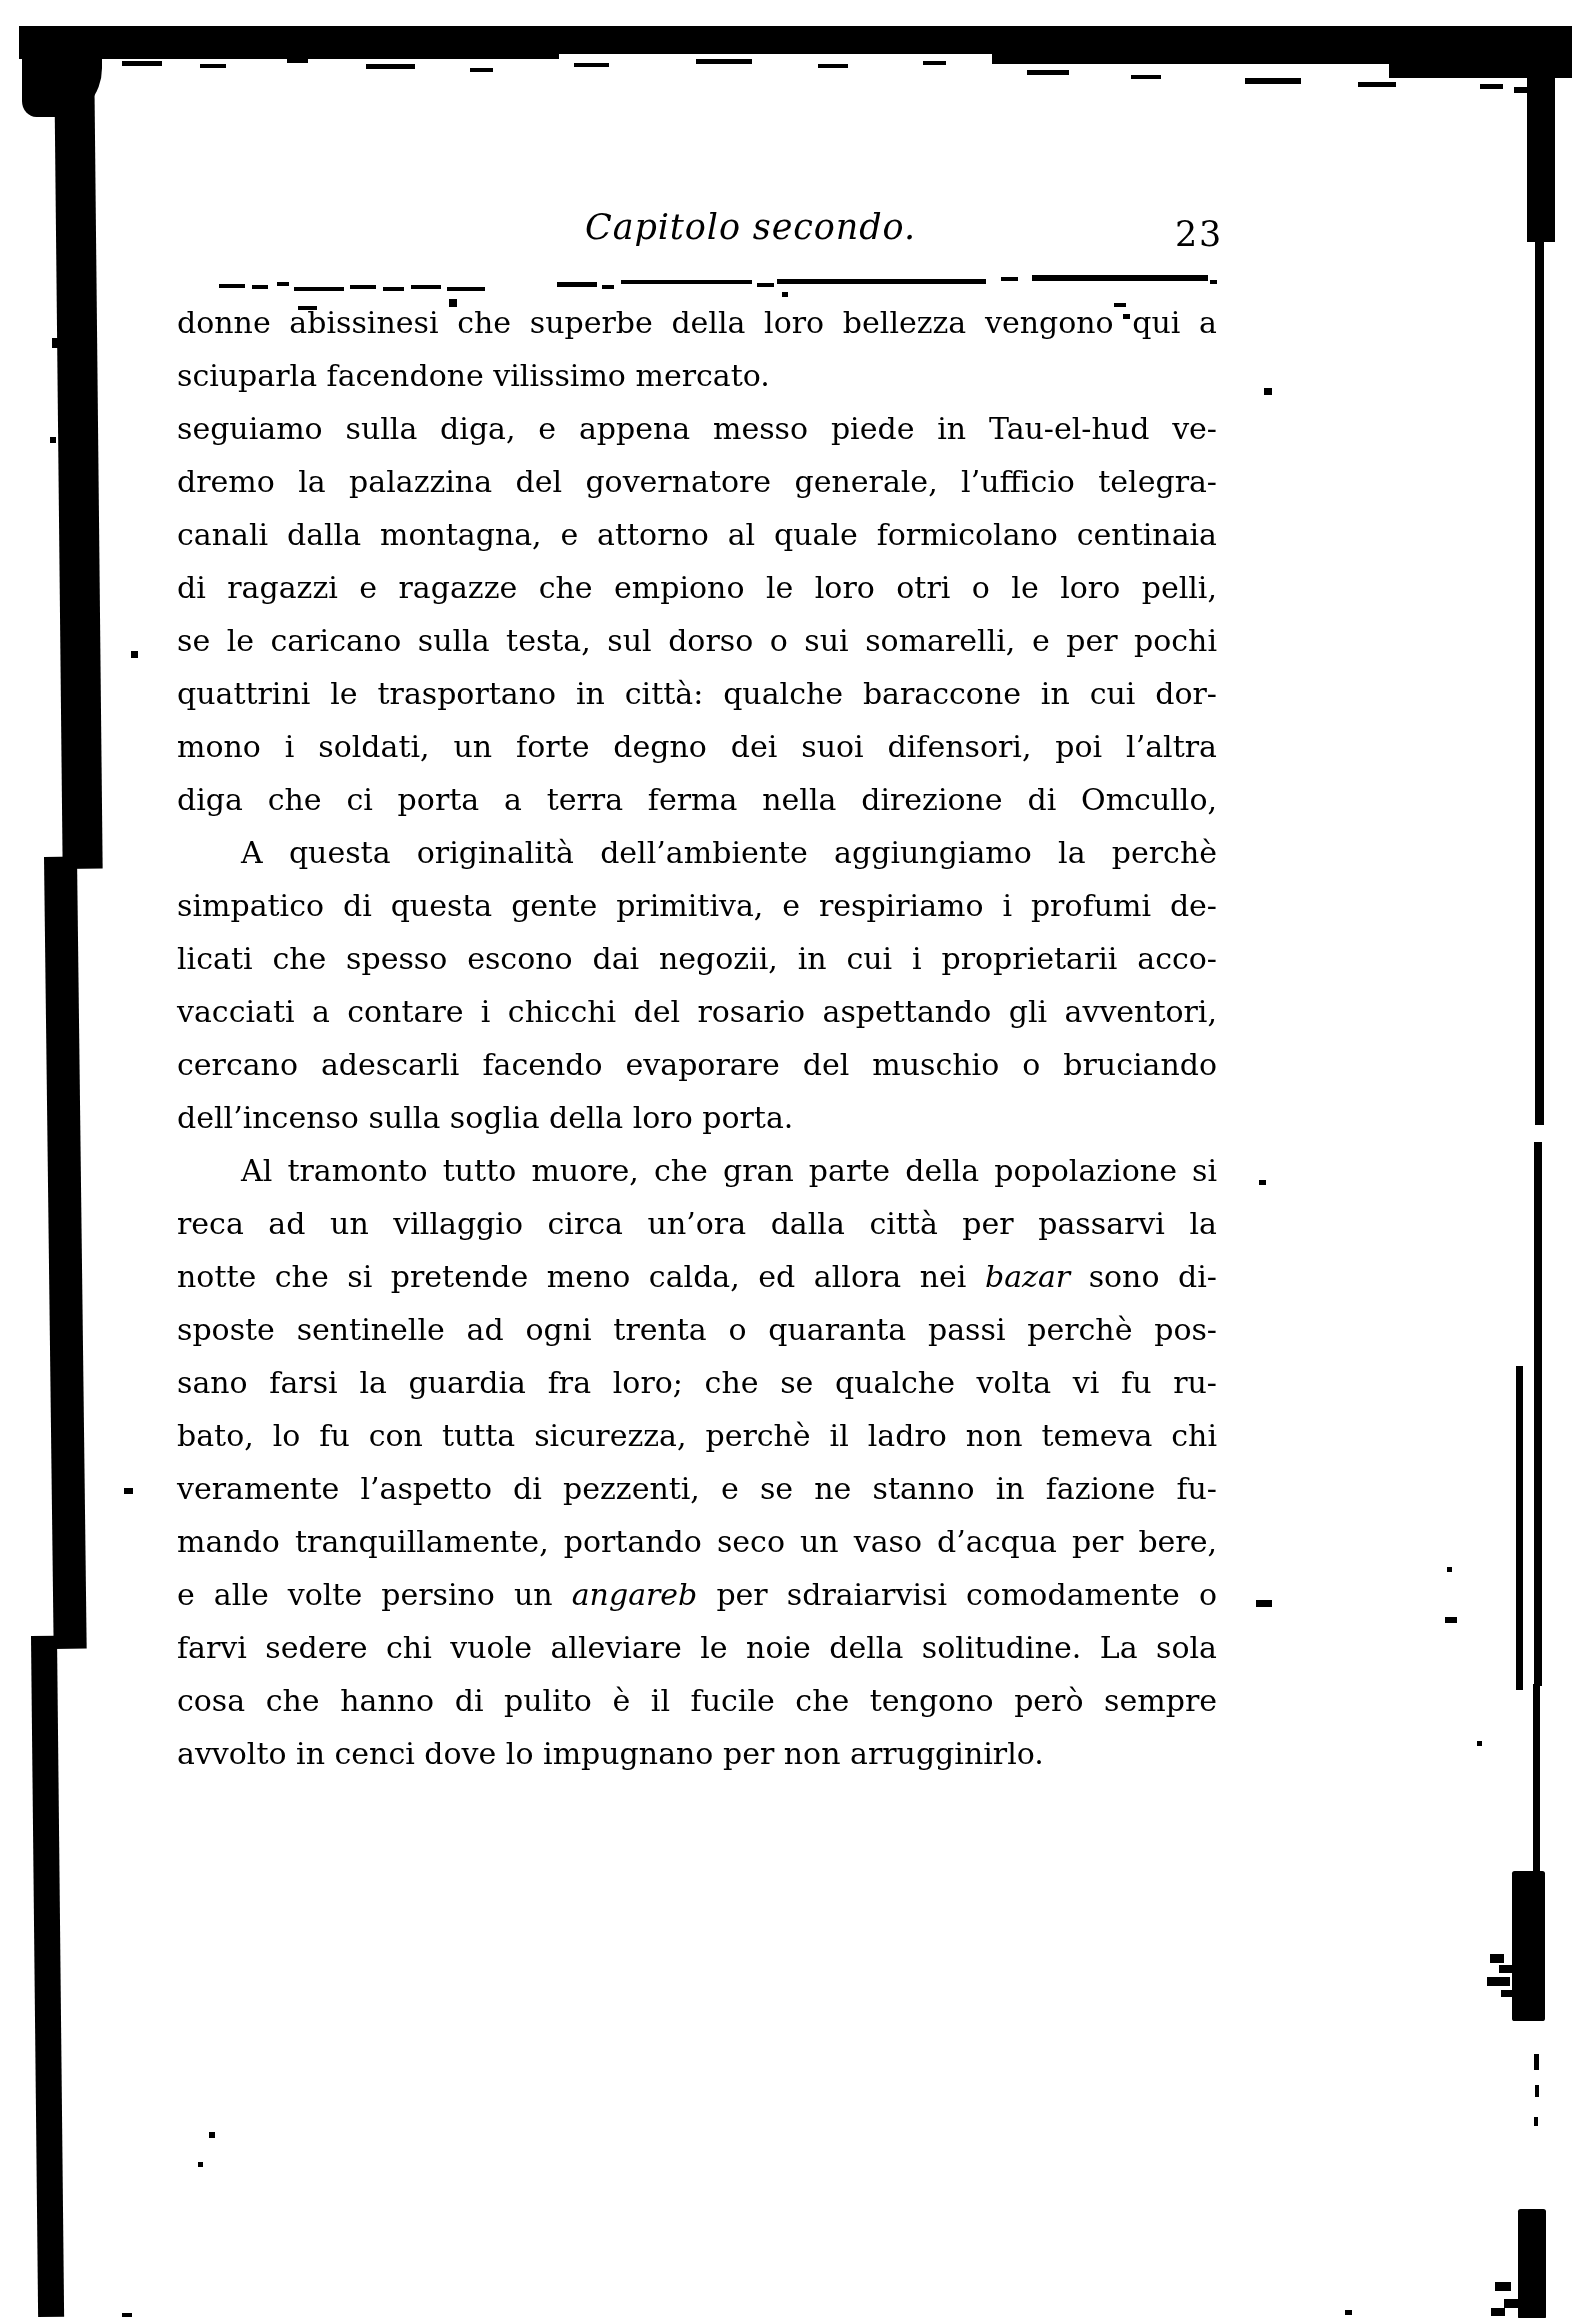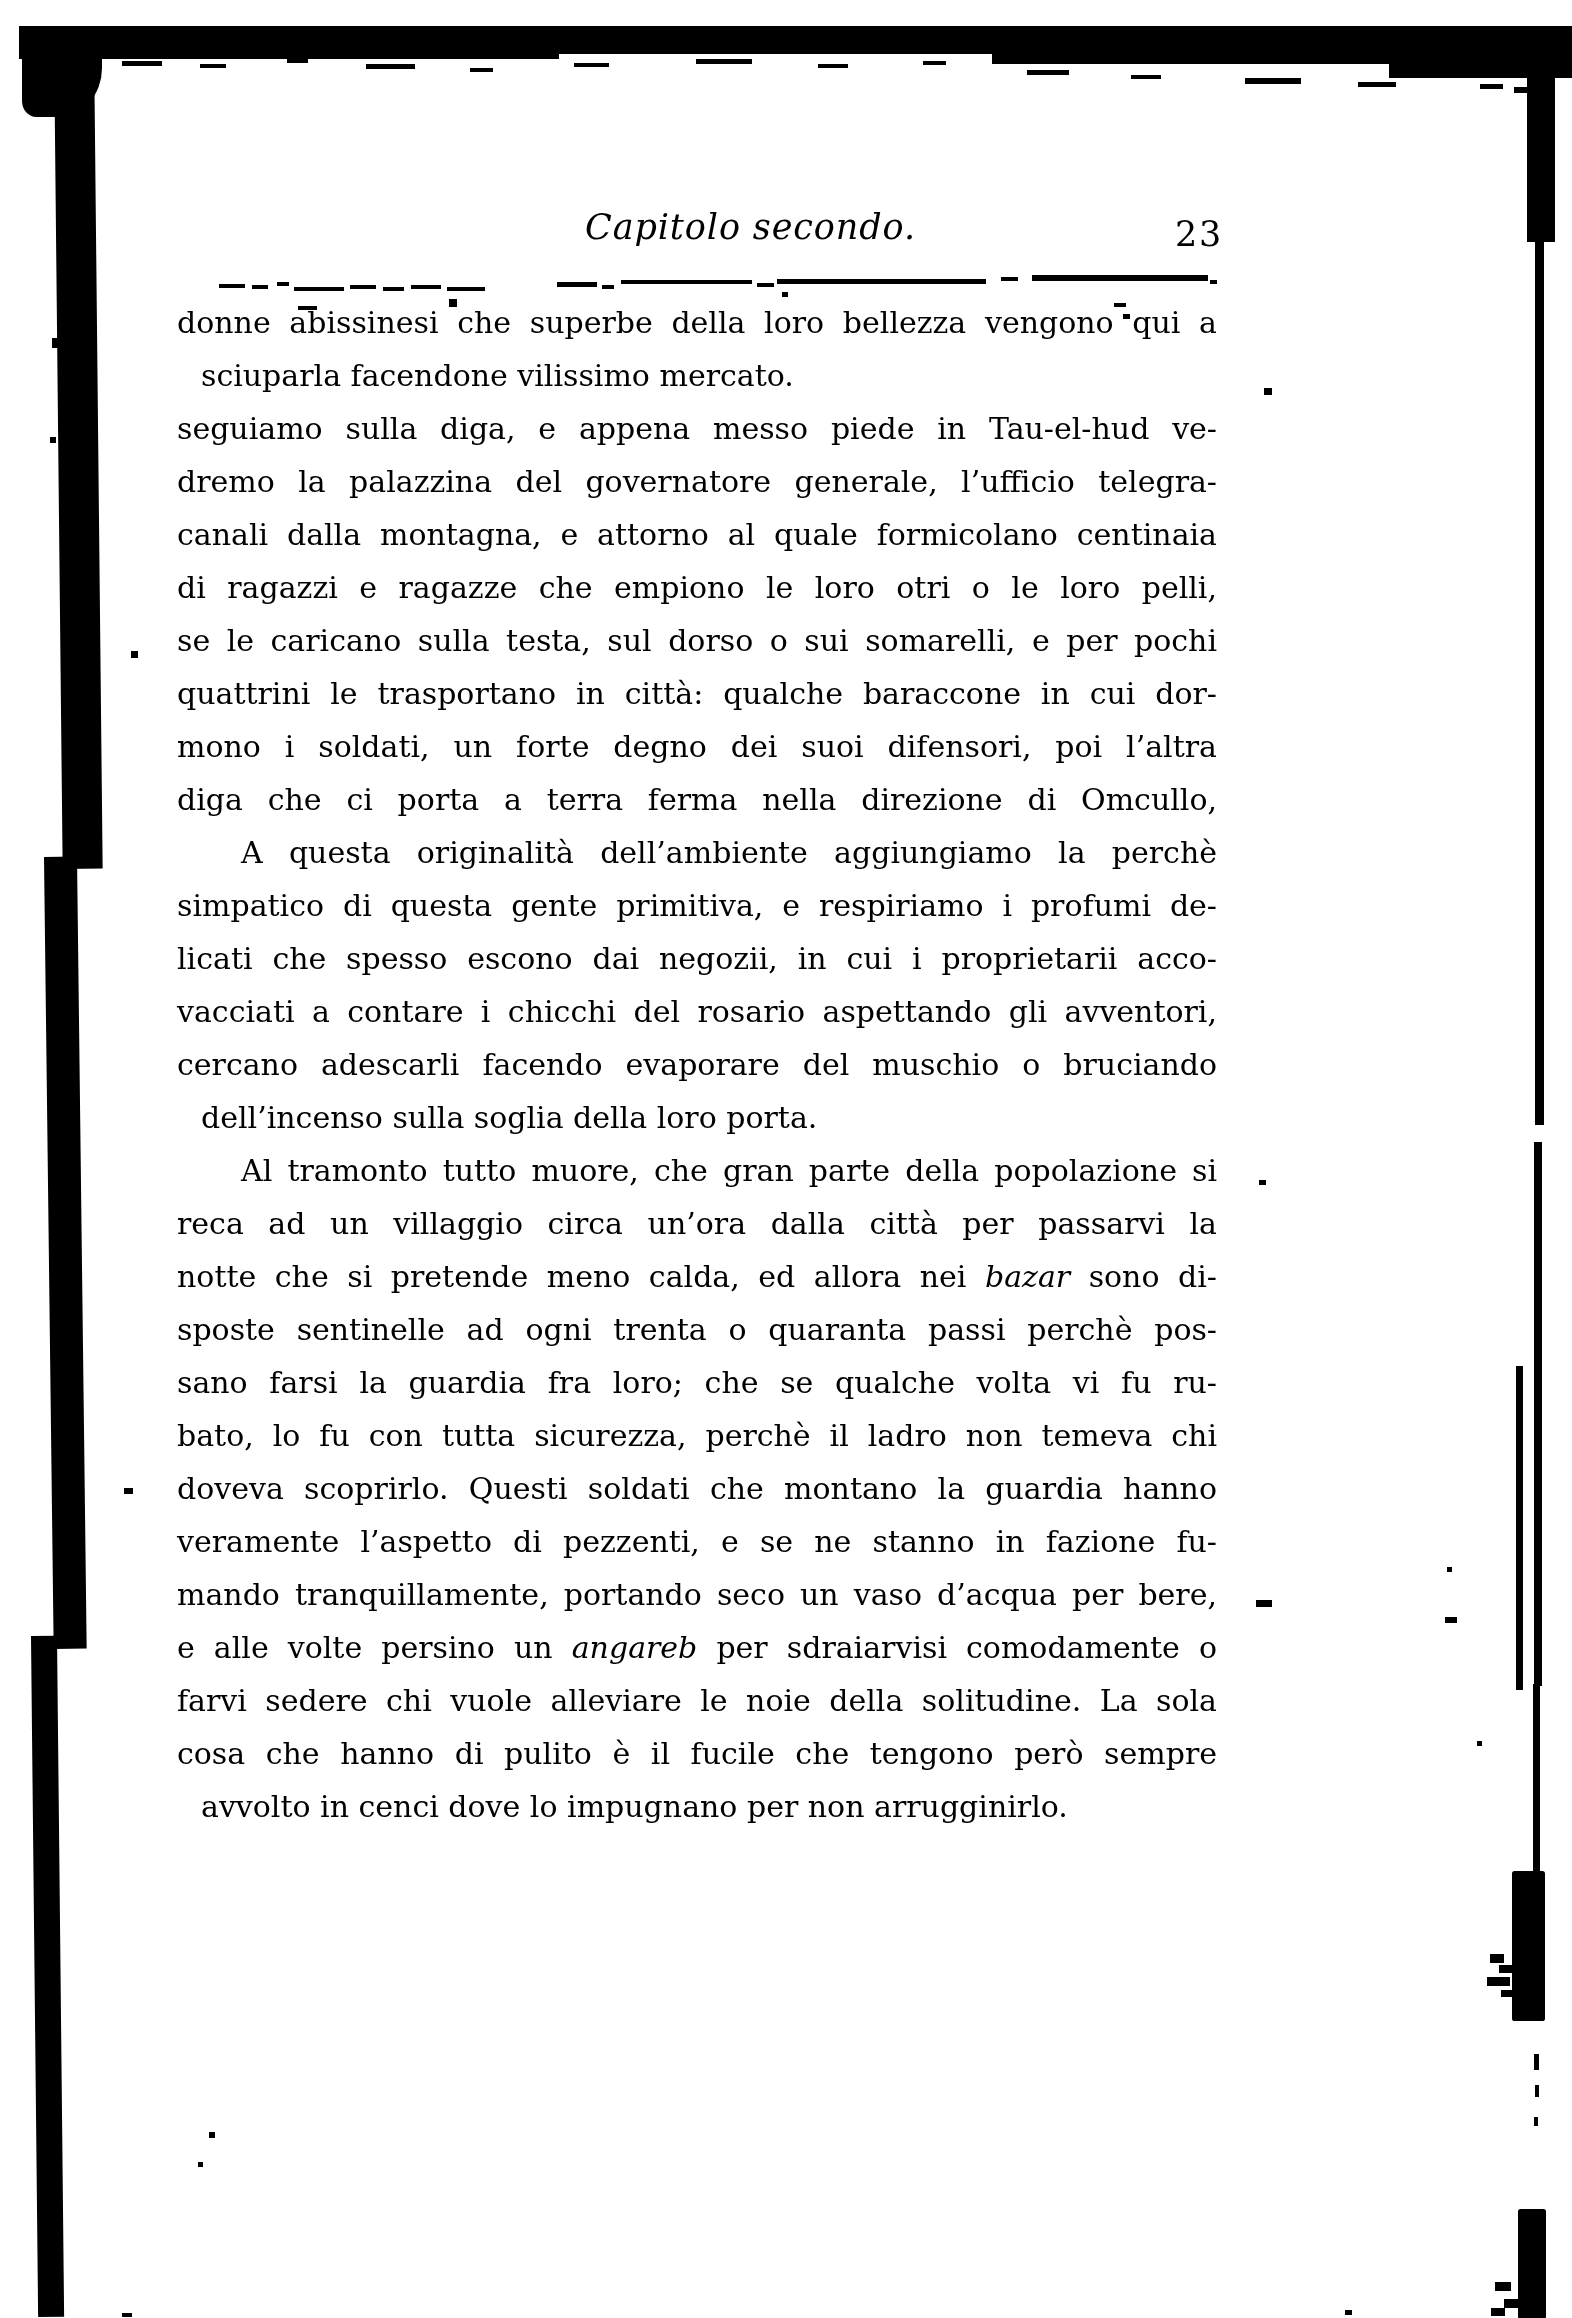--- a/index.html
+++ b/index.html
@@ -30,21 +30,21 @@
   #body-text{
     position:absolute;left:177px;top:296px;width:1040px;
     font-size:30px;line-height:53px;
   }
   #body-text .line{
     text-align:justify;
     text-align-last:justify;
     white-space:normal;
     height:53px;overflow:visible;
   }
-  #body-text .line.para-end{text-align-last:left;margin-left:24px;}
+  #body-text .line.para-end{text-align-last:left;}
   #body-text .line.indent{text-indent:64px;}
   #body-text i{font-style:italic;}
 </style>
 </head>
 <body>
 
 <div id="page">
   <div id="artifacts">
       <div class="ink" style="left: 19px; top: 26px; width: 1554px; height: 26px;"></div>
       <div class="ink" style="left: 19px; top: 45px; width: 540px; height: 14px;"></div>
@@ -143,21 +143,20 @@
       <div class="line"><span>licati che spesso escono dai negozii, in cui i proprietarii acco-</span></div>
       <div class="line"><span>vacciati a contare i chicchi del rosario aspettando gli avventori,</span></div>
       <div class="line"><span>cercano adescarli facendo evaporare del muschio o bruciando</span></div>
       <div class="line para-end"><span>dell’incenso sulla soglia della loro porta.</span></div>
       <div class="line indent"><span>Al tramonto tutto muore, che gran parte della popolazione si</span></div>
       <div class="line"><span>reca ad un villaggio circa un’ora dalla città per passarvi la</span></div>
       <div class="line"><span>notte che si pretende meno calda, ed allora nei </span><i>bazar</i><span> sono di-</span></div>
       <div class="line"><span>sposte sentinelle ad ogni trenta o quaranta passi perchè pos-</span></div>
       <div class="line"><span>sano farsi la guardia fra loro; che se qualche volta vi fu ru-</span></div>
       <div class="line"><span>bato, lo fu con tutta sicurezza, perchè il ladro non temeva chi</span></div>
-      <div class="line"><span>doveva scoprirlo. Questi soldati che montano la guardia hanno</span></div>
       <div class="line"><span>veramente l’aspetto di pezzenti, e se ne stanno in fazione fu-</span></div>
       <div class="line"><span>mando tranquillamente, portando seco un vaso d’acqua per bere,</span></div>
       <div class="line"><span>e alle volte persino un </span><i>angareb</i><span> per sdraiarvisi comodamente o</span></div>
       <div class="line"><span>farvi sedere chi vuole alleviare le noie della solitudine. La sola</span></div>
       <div class="line"><span>cosa che hanno di pulito è il fucile che tengono però sempre</span></div>
       <div class="line para-end"><span>avvolto in cenci dove lo impugnano per non arrugginirlo.</span></div>
     </div>
 </div>
 
 

